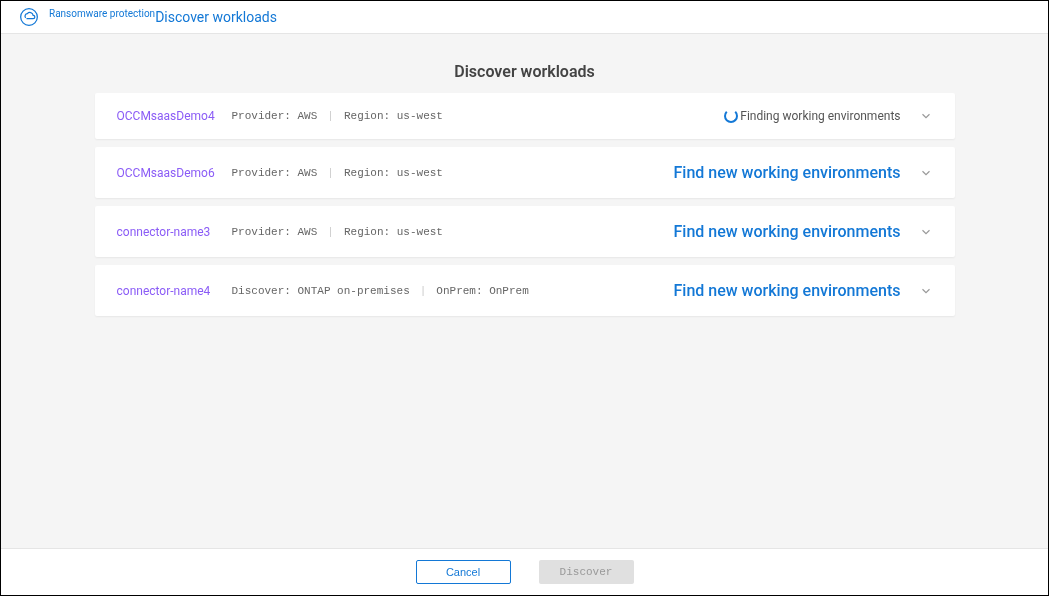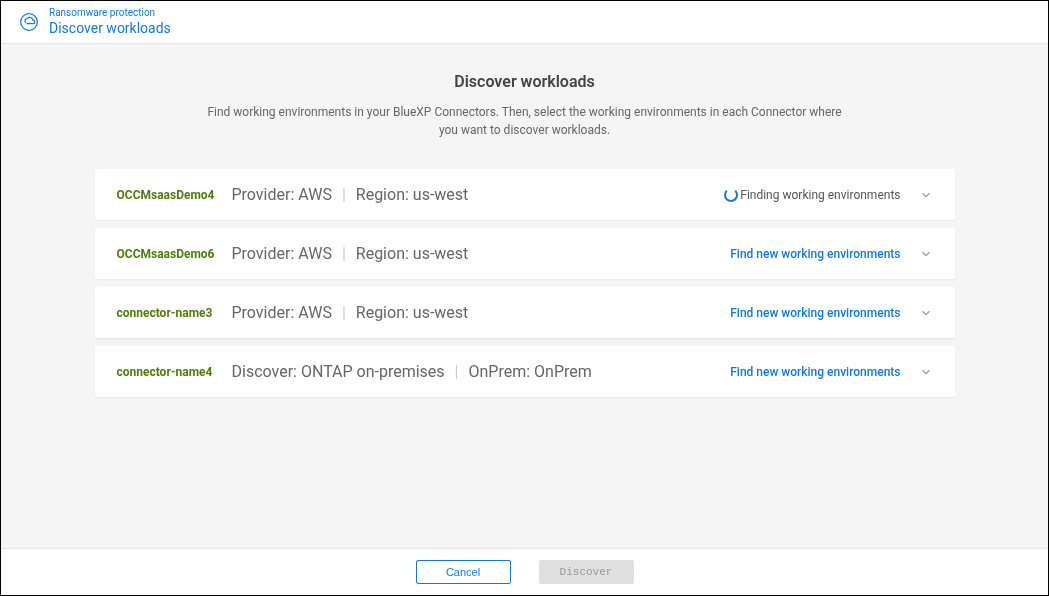--- a/index.html
+++ b/index.html
@@ -25,21 +25,21 @@
     .header-icon {
       width: 20px;
       height: 20px;
       margin-right: 10px;
       display: flex;
       align-items: center;
       justify-content: center;
     }
     .header-text {
       display: flex;
-      flex-direction: column;
+      flex-direction: row;
     }
     .header-subtitle {
       font-size: 10px;
       color: #1378d6;
       line-height: 12px;
     }
     .header-title {
       font-size: 14px;
       color: #1378d6;
       line-height: 18px;
@@ -79,44 +79,45 @@
       background: #fff;
       border-radius: 2px;
       box-shadow: 0 1px 2px rgba(0,0,0,0.06);
       margin-bottom: 8px;
       display: flex;
       align-items: center;
       padding: 16px 22px;
     }
     .connector-name {
       font-size: 12px;
-      font-weight: 700;
-      color: #4d7c0f;
+      font-weight: 400;
+      color: #8b5cf6;
       width: 115px;
       flex-shrink: 0;
     }
     .connector-meta {
       display: flex;
       align-items: center;
-      font-size: 16px;
+      font-size: 11px;
       color: #666;
       flex: 1;
+      font-family: Liberation Mono, monospace;
     }
     .meta-divider {
       color: #ccc;
       margin: 0 10px;
     }
     .connector-action {
       display: flex;
       align-items: center;
       gap: 0;
       justify-content: flex-end;
     }
     .action-link {
-      font-size: 12px;
+      font-size: 16px;
       color: #1378d6;
       font-weight: 500;
       cursor: pointer;
     }
     .status-text {
       font-size: 12px;
       color: #555;
     }
     .spinner {
       width: 14px;
@@ -184,21 +185,20 @@
     </svg>
   </div>
   <div class="header-text">
     <span class="header-subtitle">Ransomware protection</span>
     <span class="header-title">Discover workloads</span>
   </div>
 </div>
 
 <div class="content-area">
   <h1 class="page-title">Discover workloads</h1>
-  <p class="page-description">Find working environments in your BlueXP Connectors. Then, select the working environments in each Connector where you want to discover workloads.</p>
 
   <div class="connectors-section">
 
     <div class="connector-card">
       <div class="connector-name">OCCMsaasDemo4</div>
       <div class="connector-meta">
         <span>Provider: AWS</span>
         <span class="meta-divider">|</span>
         <span>Region: us-west</span>
       </div>

